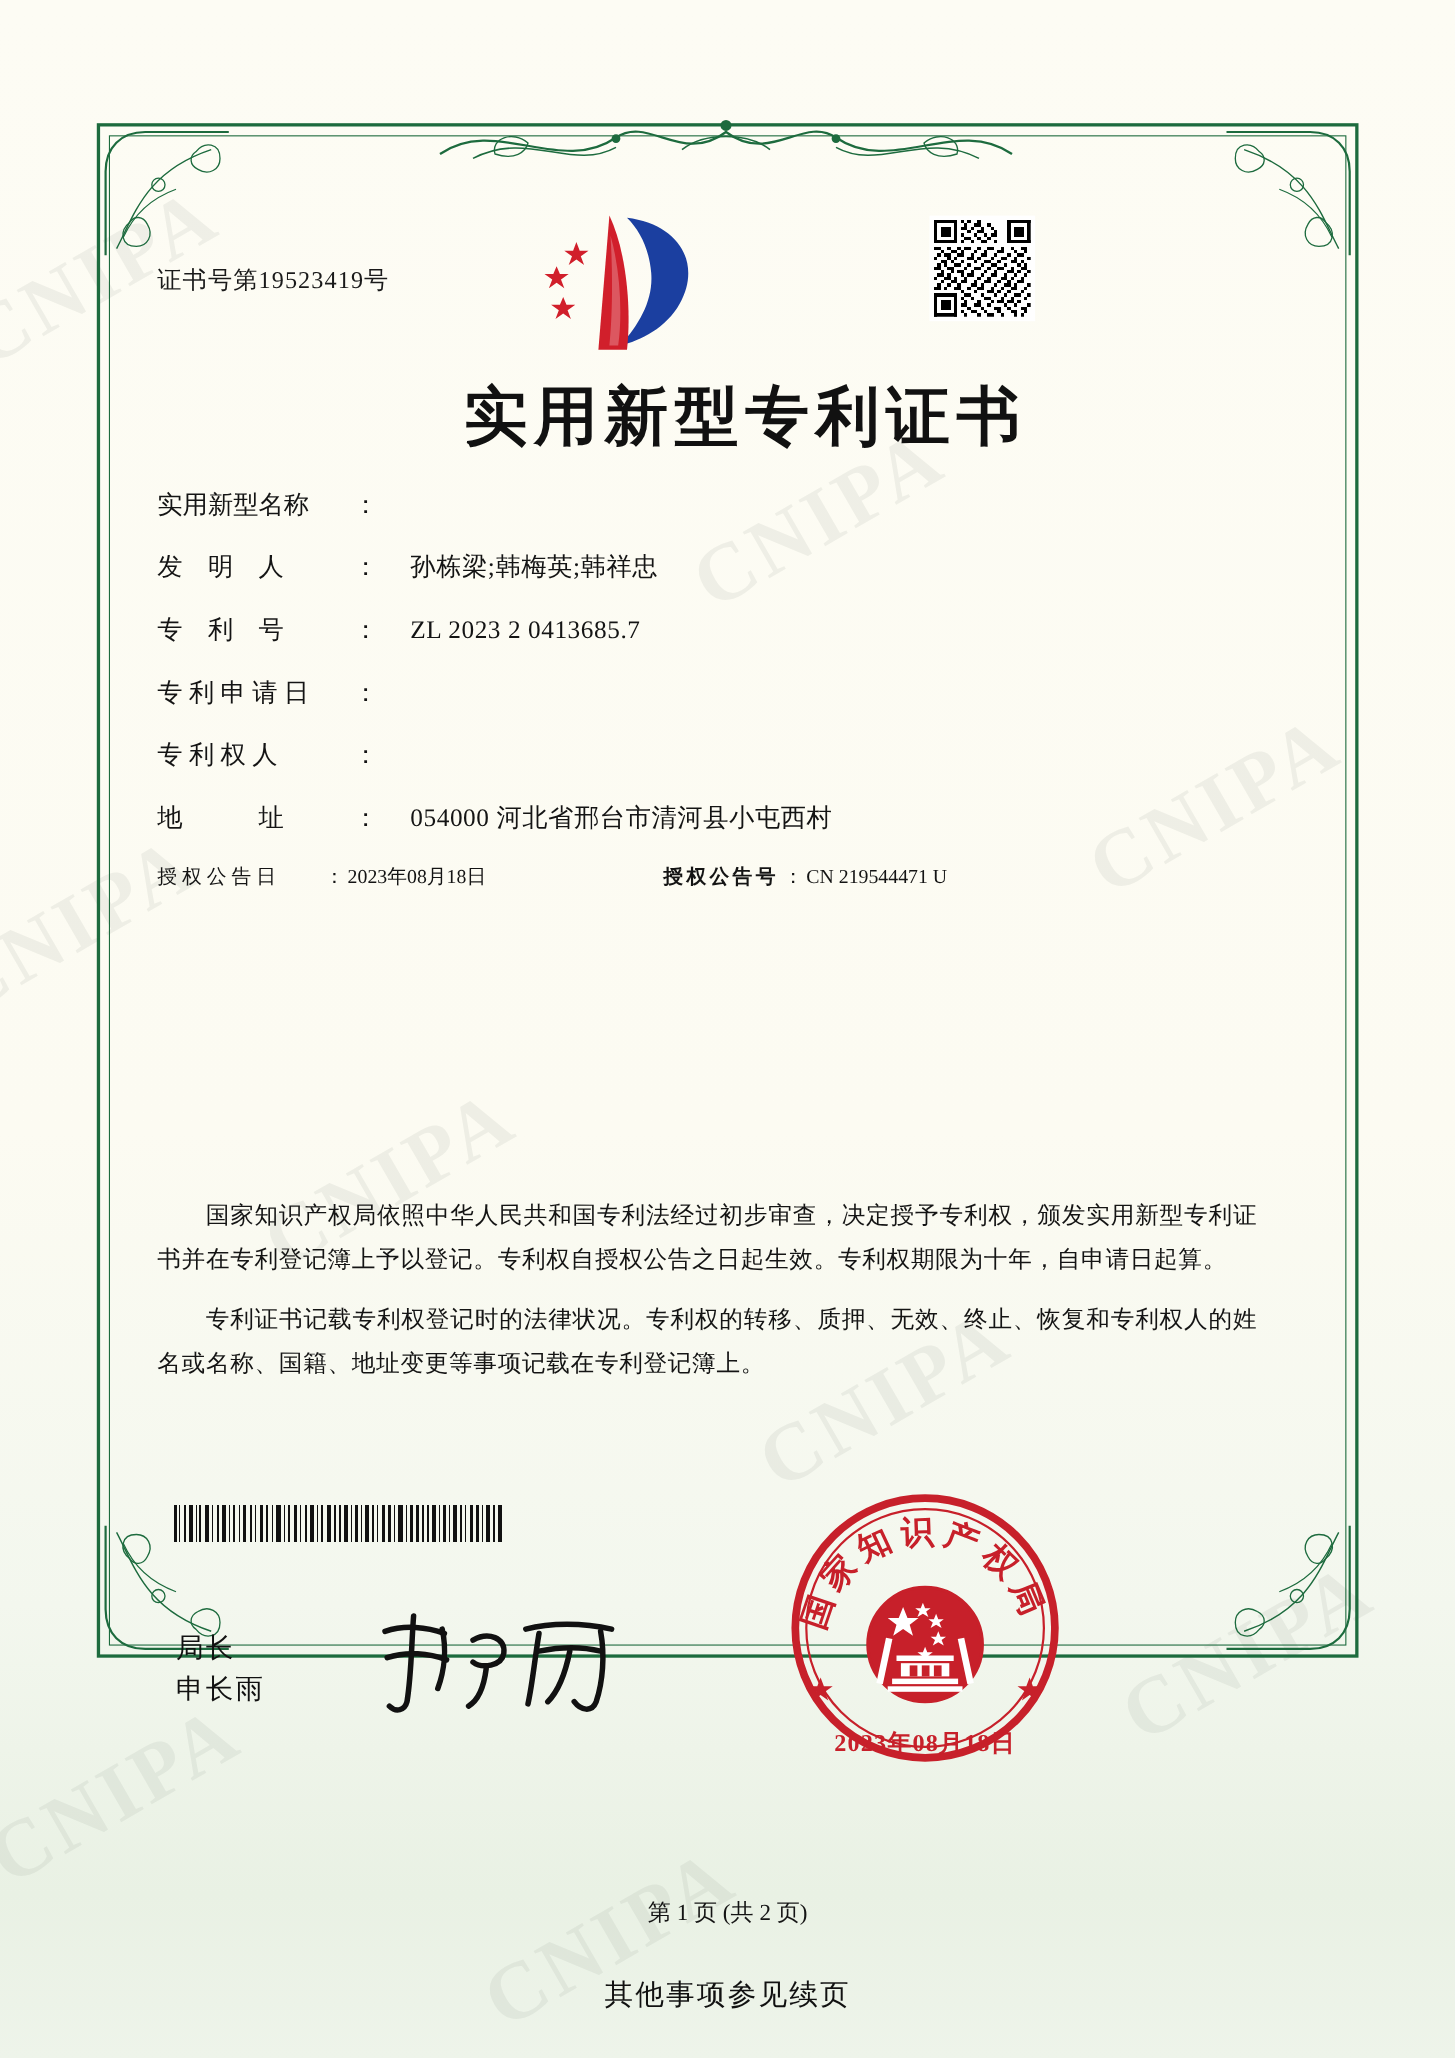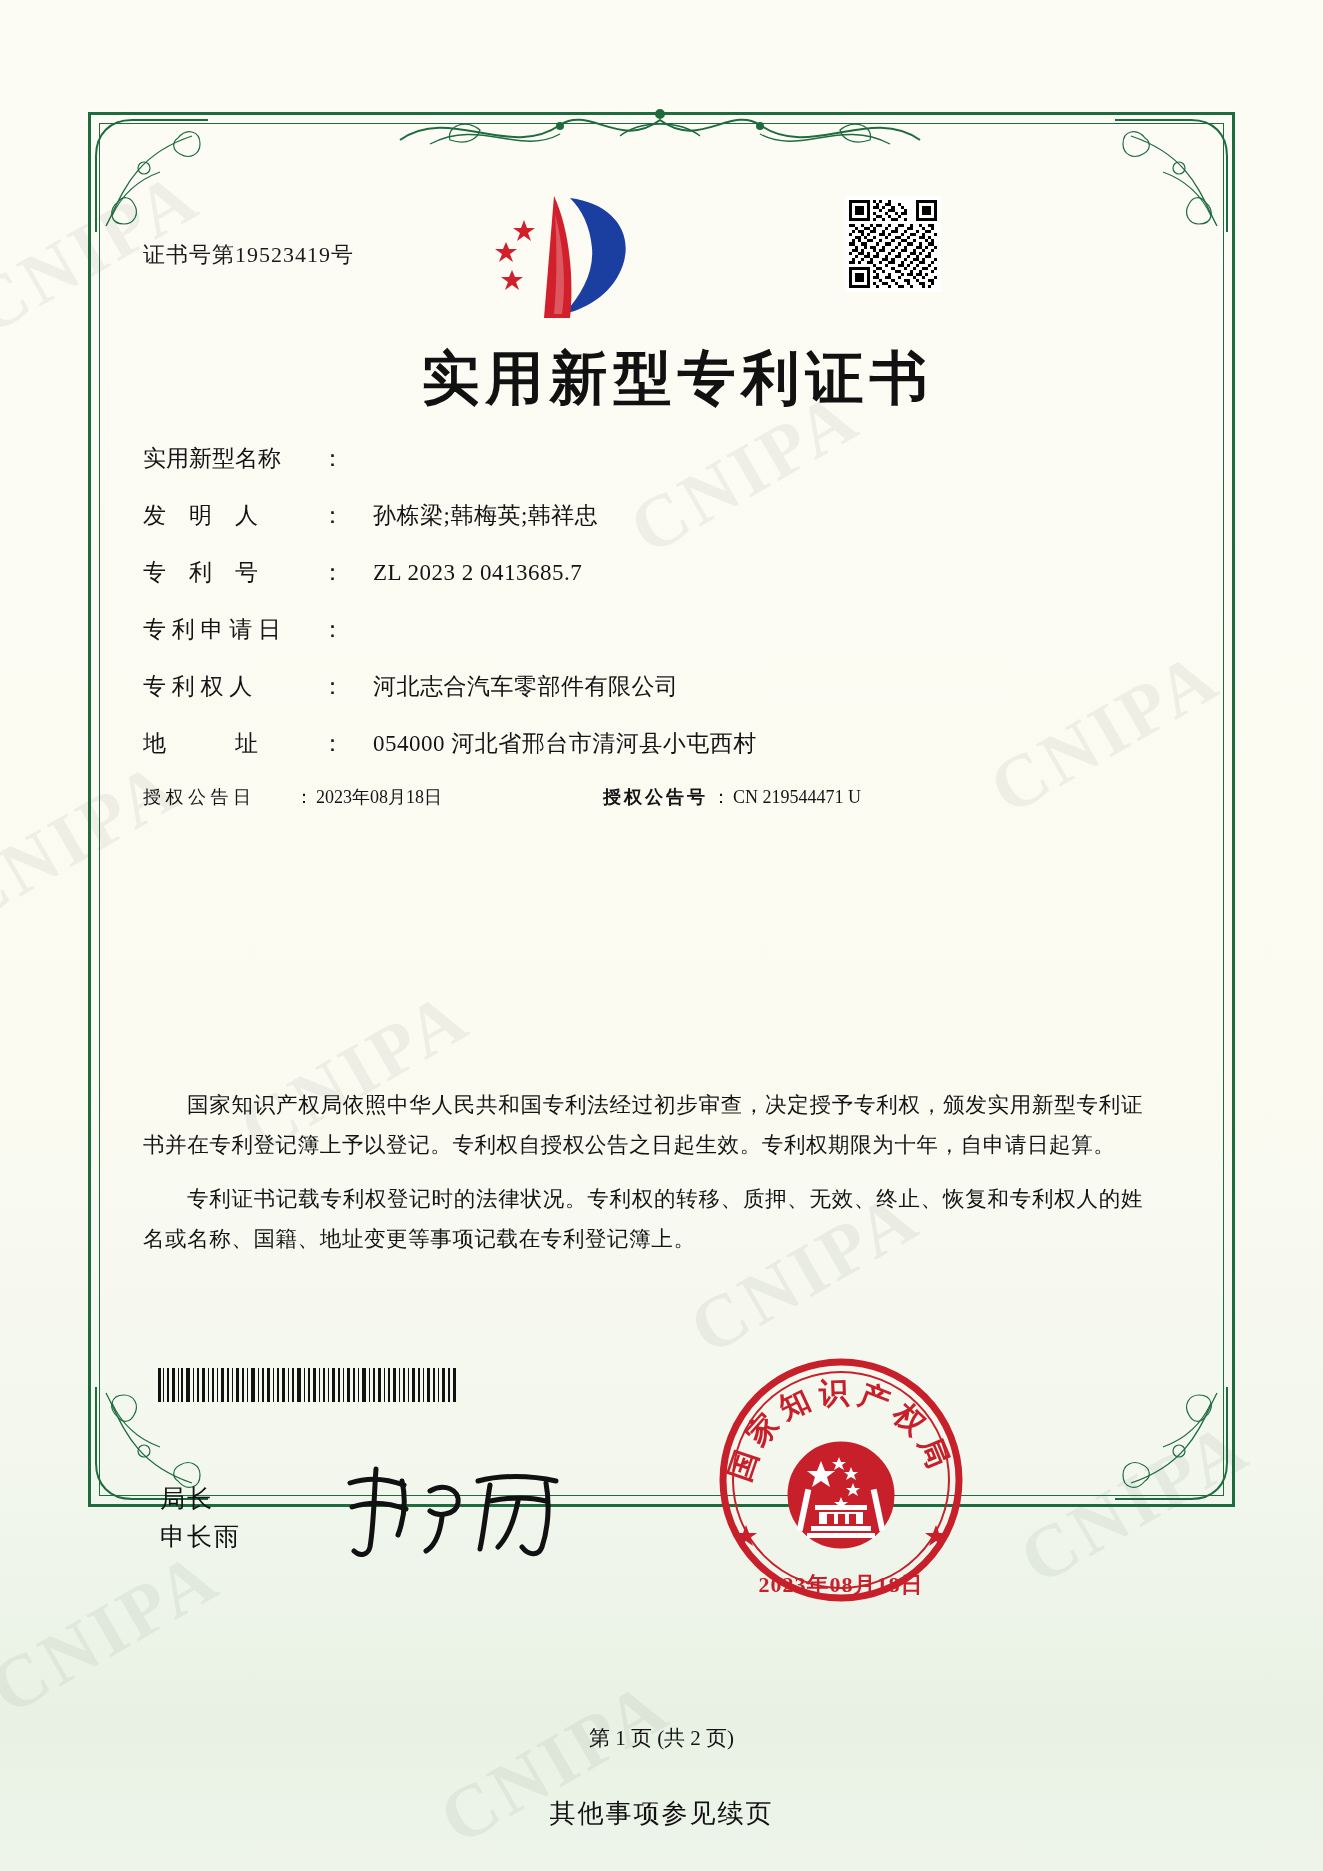--- a/index.html
+++ b/index.html
@@ -564,21 +564,20 @@
     </div>
 
     <div class="row">
       <div class="lbl">专 利 申 请 日</div>
       <div class="colon">：</div>
     </div>
 
     <div class="row">
       <div class="lbl">专 利 权 人</div>
       <div class="colon">：</div>
-      <div class="val">河北志合汽车零部件有限公司</div>
     </div>
 
     <div class="row">
       <div class="lbl">地　　　址</div>
       <div class="colon">：</div>
       <div class="val">054000 河北省邢台市清河县小屯西村</div>
     </div>
 
     <div class="row-dual">
       <div class="dual-left">

